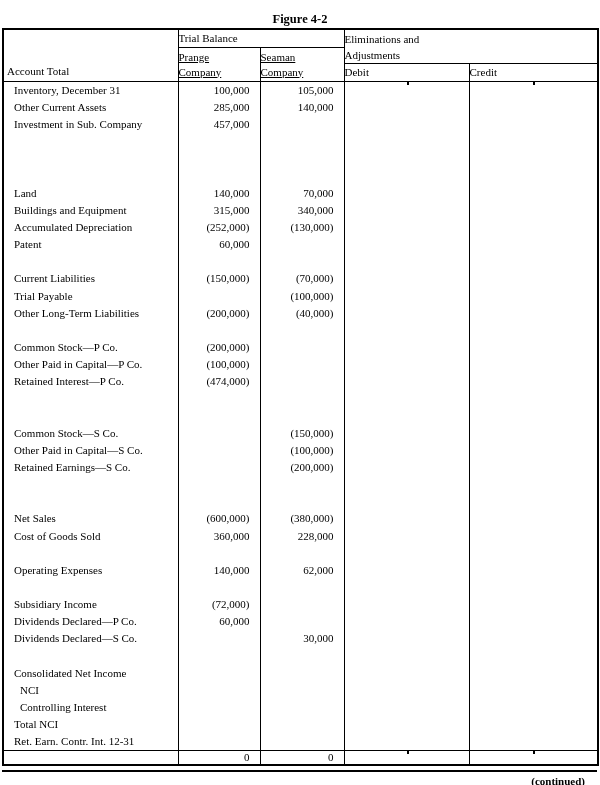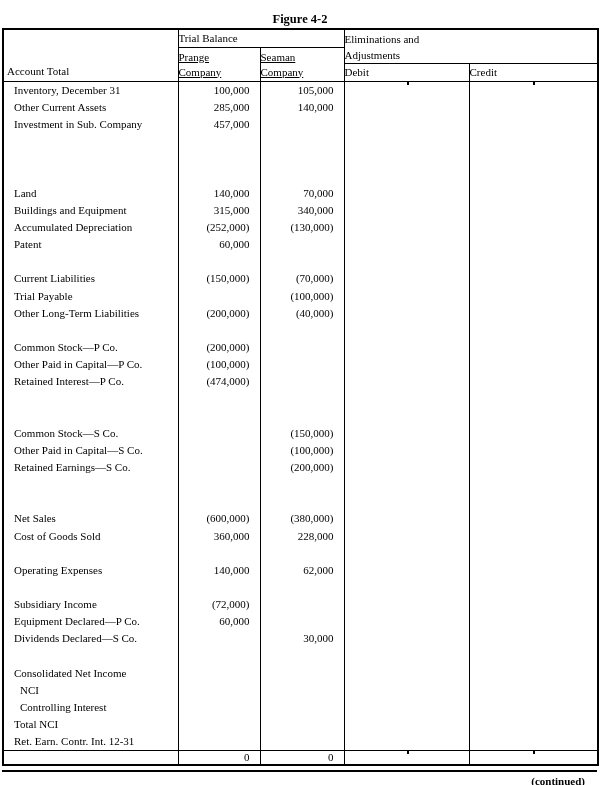--- a/index.html
+++ b/index.html
@@ -319,21 +319,21 @@
           <td class="vline"></td>
         </tr>
         <tr>
           <td class="acct">Subsidiary Income</td>
           <td class="num vline">(72,000)</td>
           <td class="num vline"></td>
           <td class="vline"></td>
           <td class="vline"></td>
         </tr>
         <tr>
-          <td class="acct">Equipment Declared—P Co.</td>
+          <td class="acct">Dividends Declared—P Co.</td>
           <td class="num vline">60,000</td>
           <td class="num vline"></td>
           <td class="vline"></td>
           <td class="vline"></td>
         </tr>
         <tr>
           <td class="acct">Dividends Declared—S Co.</td>
           <td class="num vline"></td>
           <td class="num vline">30,000</td>
           <td class="vline"></td>

